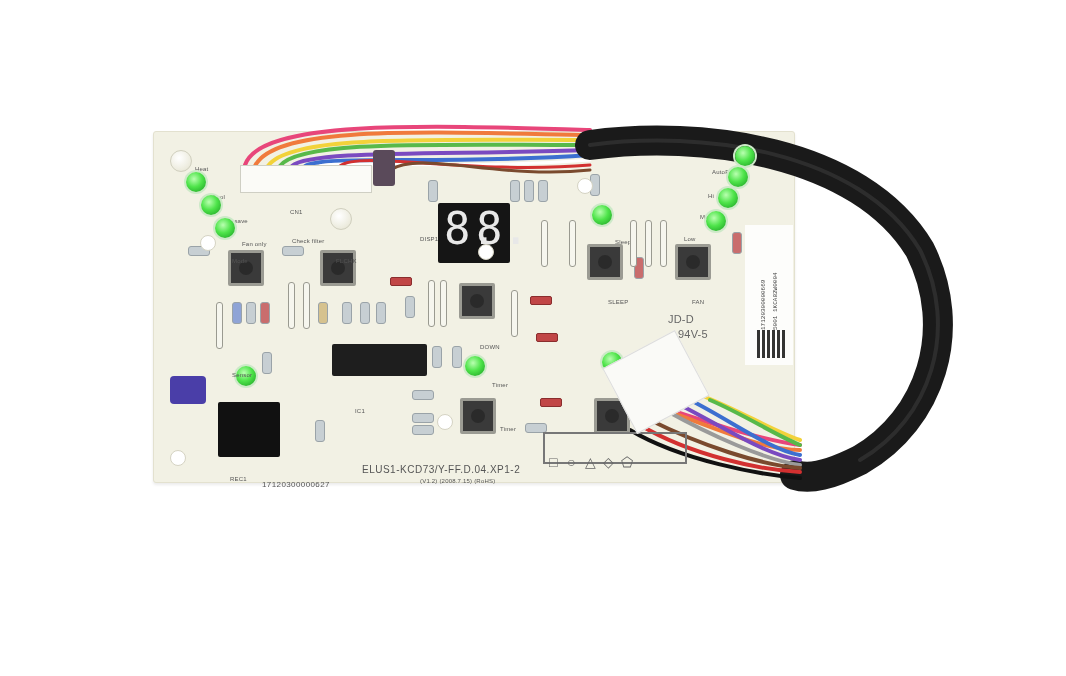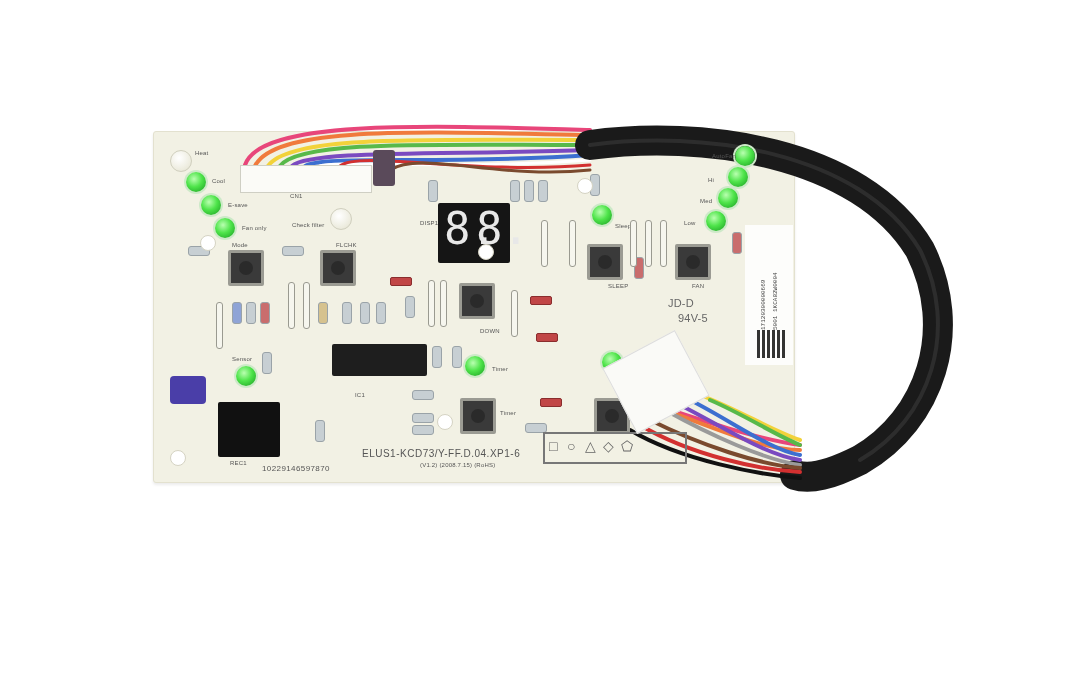--- a/index.html
+++ b/index.html
@@ -1,21 +1,21 @@
 <!DOCTYPE html>
 <html><head>
 <meta charset="utf-8">
 <style>
   html, body { margin:0; padding:0; }
   body { width:1066px; height:676px; background:#ffffff; position:relative; overflow:hidden;
          font-family:"Liberation Sans", sans-serif; }
   .board { position:absolute; left:153px; top:131px; width:640px; height:350px; background:#f2f1e4;
            border:1px solid #e3e1cf; border-radius:3px; box-shadow:0 2px 3px rgba(0,0,0,.08); }
   .abs { position:absolute; }
-  .silk { position:absolute; font-size:6px; color:#555; white-space:nowrap; letter-spacing:.2px; }
+  .silk { position:absolute; font-size:6px; color:#555; white-space:nowrap; letter-spacing:.2px;margin-top:16px; }
   .led { position:absolute; width:20px; height:20px; border-radius:50%;
          background:radial-gradient(circle at 40% 35%, #b9ffb0 0%, #4ee44a 45%, #2bb52f 80%);
          box-shadow:0 0 0 2px #cde9c8; }
   .led-off { position:absolute; width:20px; height:20px; border-radius:50%;
              background:radial-gradient(circle at 40% 35%, #ffffff 0%, #ecebdd 70%, #d6d5c6 100%); border:1px solid #d0cfbe; }
   .btn { position:absolute; width:30px; height:30px; background:#3a3a3a; border:3px solid #9b9b93; border-radius:2px; }
   .btn::after { content:""; position:absolute; left:8px; top:8px; width:14px; height:14px; border-radius:50%; background:#2a2a2a; }
   .res { position:absolute; width:8px; height:20px; border-radius:3px; background:#c7cfd3; border:1px solid #9aa3a8; }
   .res.h { width:20px; height:8px; }
   .res.blue { background:#8fa4d6; }
@@ -167,23 +167,23 @@
 <div class="jump" style="left:630px;top:220px"></div>
 <div class="jump" style="left:645px;top:220px"></div>
 <div class="jump" style="left:660px;top:220px"></div>
 
 <div class="hole" style="left:478px;top:244px"></div>
 <div class="hole" style="left:577px;top:178px"></div>
 <div class="hole" style="left:437px;top:414px"></div>
 <div class="hole" style="left:170px;top:450px"></div>
 <div class="hole" style="left:200px;top:235px"></div>
 
-<div class="silk" style="left:362px;top:448px;font-size:10px;letter-spacing:.5px">ELUS1-KCD73/Y-FF.D.04.XP1-6</div>
+<div class="silk" style="left:362px;top:448px;font-size:10px;letter-spacing:.5px">ELUS1-KCD73/Y-FF.D.04.XP1-2</div>
 <div class="silk" style="left:420px;top:462px;font-size:6px">(V1.2) (2008.7.15) (RoHS)</div>
-<div class="silk" style="left:262px;top:464px;font-size:8px;letter-spacing:.4px">10229146597870</div>
+<div class="silk" style="left:262px;top:464px;font-size:8px;letter-spacing:.4px">17120300000627</div>
 <div class="silk" style="left:668px;top:297px;font-size:11px;color:#666">JD-D</div>
 <div class="silk" style="left:678px;top:312px;font-size:11px;color:#666">94V-5</div>
 
 <div class="shape-box">
   <span class="silk" style="left:4px;top:4px;font-size:14px;color:#666;letter-spacing:2px">□</span>
   <span class="silk" style="left:22px;top:4px;font-size:14px;color:#666">○</span>
   <span class="silk" style="left:40px;top:4px;font-size:14px;color:#666">△</span>
   <span class="silk" style="left:58px;top:4px;font-size:14px;color:#666">◇</span>
   <span class="silk" style="left:76px;top:4px;font-size:14px;color:#666">⬠</span>
 </div>

